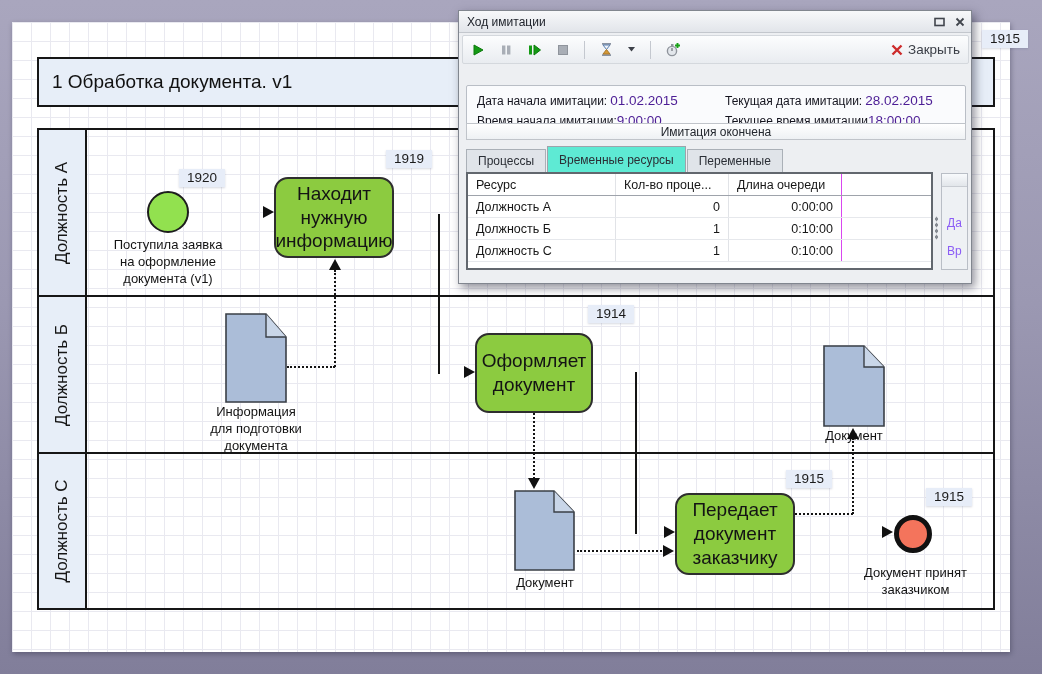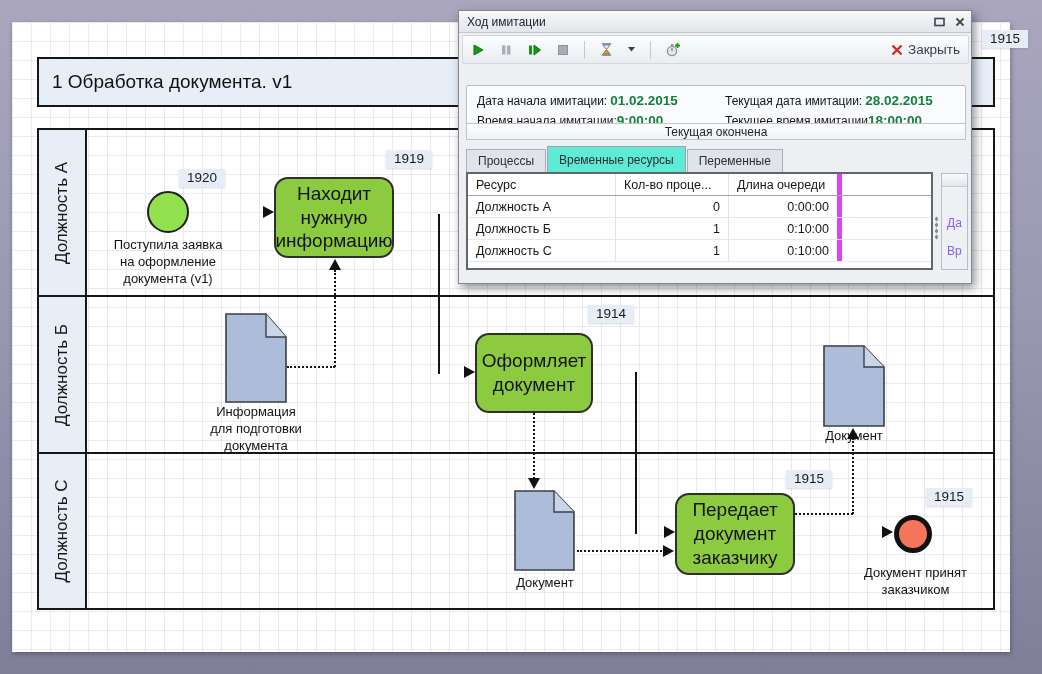--- a/index.html
+++ b/index.html
@@ -80,42 +80,42 @@
   .tbtn { display:flex; align-items:center; }
   .tsep { width:1px; height:18px; background:#c4c8cf; }
   .close-group { margin-left:auto; display:flex; align-items:center; gap:5px; font-size:13.5px; color:#3a3e46; }
   .info-panel {
     position:absolute; left:7px; top:58px; width:500px; height:50px;
     background:#fafbfd; border:1px solid #b9bec6; border-radius:2px;
     font-size:12px; color:#14141e;margin-top:16px;
   }
   .info-row { position:absolute; left:10px; right:6px; display:flex; }
   .info-pair { display:flex; align-items:baseline; }
-  .info-pair .val { font-weight:bold; font-size:13.5px; margin-left:3px; color:#15803d; }
+  .info-pair .val { font-weight:normal; font-size:13.5px; margin-left:3px; color:#4c1d95; }
   .status-strip {
     position:absolute; left:7px; top:112px; width:500px; height:17px;
     background:linear-gradient(180deg,#ffffff,#eef1f4); border:1px solid #c0c4ca;
     display:flex; align-items:center; justify-content:center; font-size:12px; color:#23272e;
   }
   .tabs { position:absolute; left:7px; top:135px; height:26px; display:flex; align-items:flex-end; }
   .tab {
     height:23px; background:#e0e4e9; border:1px solid #aab0b7; border-bottom:none;
     display:flex; align-items:center; padding:0 11px; font-size:12px; color:#2b2f36; margin-right:1px;
   }
   .tab.active { height:26px; background:#5eead4; border:1px solid #9ea3ab; border-bottom:none; z-index:3; }
   .grid-table {
     position:absolute; left:7px; top:161px; width:467px; height:98px;
     background:#fff; border:2px solid #62676e; font-size:12.5px;
   }
   .trow { display:flex; height:22px; align-items:center; border-bottom:1px solid #e6e8ec; }
   .trow.head { border-bottom:1px solid #9ea3ab; }
   .tcell { padding:0 8px; overflow:hidden; white-space:nowrap; height:100%; display:flex; align-items:center; }
   .c1 { width:148px; border-right:1px solid #e1e3e7; }
   .c2 { width:113px; border-right:1px solid #e1e3e7; justify-content:flex-end; }
-  .c3 { width:113px; border-right:5px solid #d946ef; justify-content:flex-end; }
+  .c3 { width:113px; border-right:1px solid #d946ef; justify-content:flex-end; }
   .c2.h,.c3.h { justify-content:flex-start; }
   .c4 { flex:1; }
   .splitter {
     position:absolute; left:476px; top:205px; width:3px; height:24px;
     background-image:radial-gradient(#868b92 1.1px, transparent 1.3px); background-size:3px 6px;
   }
   .side-panel {
     position:absolute; left:482px; top:162px; width:27px; height:97px;
     background:#eef1f4; border:1px solid #b9bec6; overflow:hidden;
   }
@@ -313,21 +313,21 @@
         <span class="val" style="margin-left:0;">9:00:00</span>
       </span>
       <span class="info-pair">
         <span>Текущее время имитации</span>
         <span class="val" style="margin-left:0;">18:00:00</span>
       </span>
     </div>
   </div>
 
   <div class="status-strip">
-    <span>Текущая окончена</span>
+    <span>Имитация окончена</span>
   </div>
 
   <div class="tabs">
     <div class="tab">
       <span>Процессы</span>
     </div>
     <div class="tab active">
       <span>Временные ресурсы</span>
     </div>
     <div class="tab">

